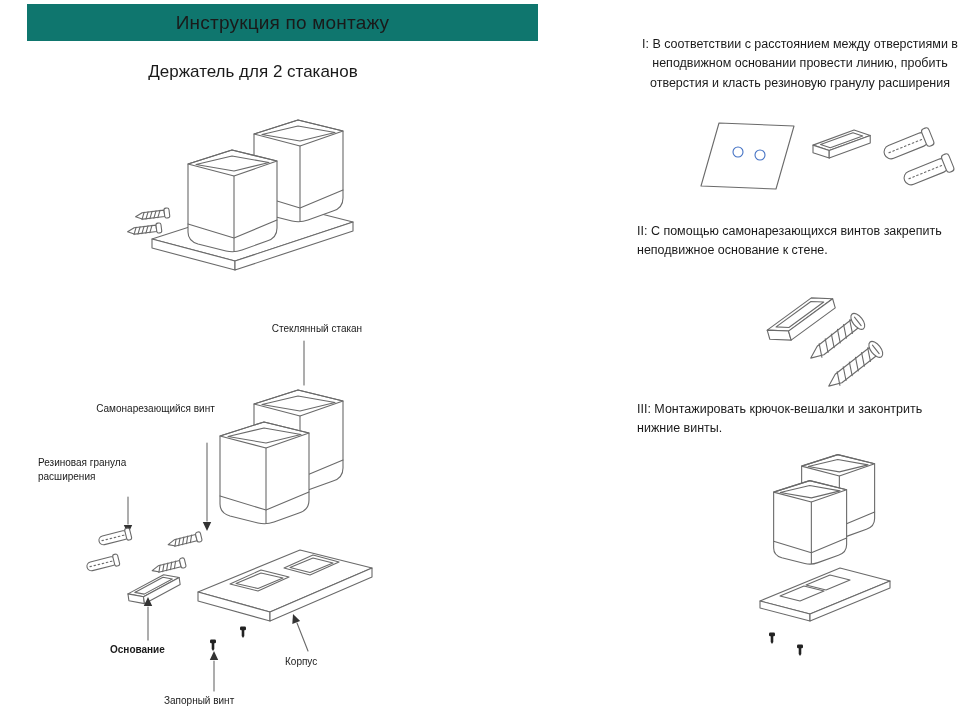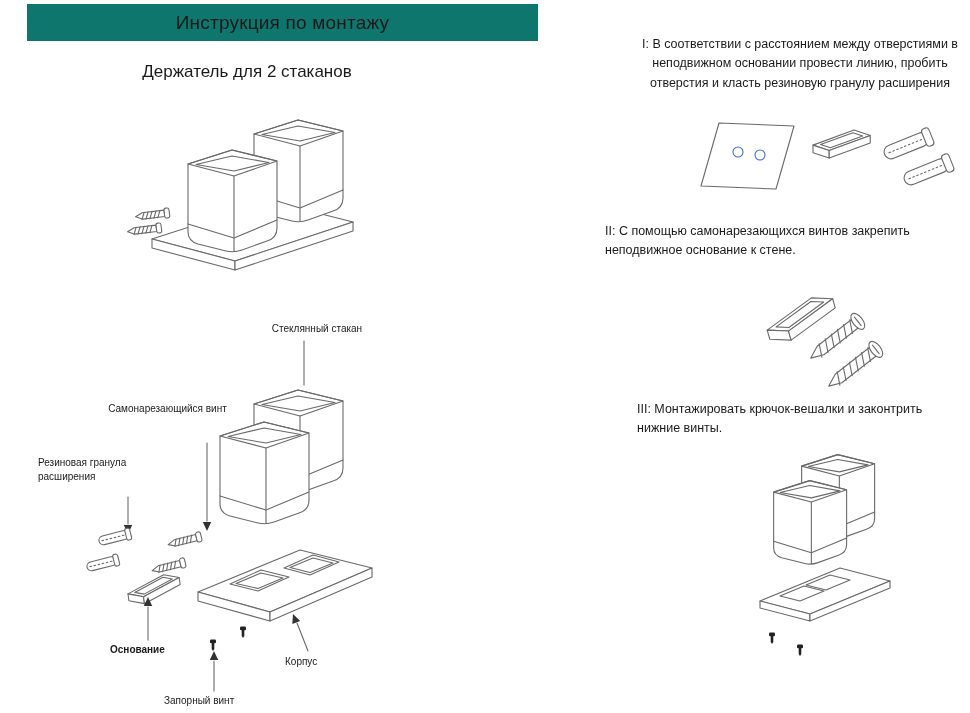--- a/index.html
+++ b/index.html
@@ -11,21 +11,21 @@
   .page { position:absolute; inset:0; }
   .abs { position:absolute; }
 
   .header-bar {
     left:27px; top:4px; width:511px; height:37px;
     background:#0f766e;
     display:flex; align-items:center; justify-content:center;
     font-size:19px; letter-spacing:.2px;
   }
   .subtitle {
-    left:118px; top:62px; width:258px;
+    left:124px; top:62px; width:258px;
     text-align:center; font-size:17px;
   }
 
   .diagram-label { font-size:10px; line-height:1.35; }
   .lbl-center { text-align:center; }
 
   .step-text { font-size:12.5px; line-height:1.55; }
   .step-center { text-align:center; }
 
   
@@ -168,29 +168,29 @@
   </svg>
 
   <div class="abs header-bar">
     <span>Инструкция по монтажу</span>
   </div>
 
   <div class="abs subtitle">Держатель для 2 стаканов</div>
 
   <div class="abs diagram-label lbl-center" style="left:252px; top:322px; width:130px;">Стеклянный стакан</div>
 
-  <div class="abs diagram-label lbl-center" style="left:100px; top:402px; width:135px;">Самонарезающийся винт</div>
+  <div class="abs diagram-label lbl-center" style="left:88px; top:402px; width:135px;">Самонарезающийся винт</div>
 
   <div class="abs diagram-label" style="left:38px; top:456px; width:122px;">Резиновая гранула расширения</div>
 
   <div class="abs diagram-label" style="left:110px; top:643px; width:90px;font-weight:bold;">Основание</div>
 
   <div class="abs diagram-label" style="left:285px; top:655px; width:70px;">Корпус</div>
 
   <div class="abs diagram-label" style="left:164px; top:694px; width:110px;">Запорный винт</div>
 
   <div class="abs step-text step-center" style="left:632px; top:24px; width:336px;margin-top:11px;">I: В соответствии с расстоянием между отверстиями в неподвижном основании провести линию, пробить отверстия и класть резиновую гранулу расширения</div>
 
-  <div class="abs step-text" style="left:605px; top:222px; width:312px;">II: С помощью самонарезающихся винтов закрепить неподвижное основание к стене.</div>
+  <div class="abs step-text" style="left:637px; top:222px; width:312px;">II: С помощью самонарезающихся винтов закрепить неподвижное основание к стене.</div>
 
   <div class="abs step-text" style="left:637px; top:400px; width:312px;">III: Монтажировать крючок-вешалки и законтрить нижние винты.</div>
 
 </div>
 
 </body></html>

